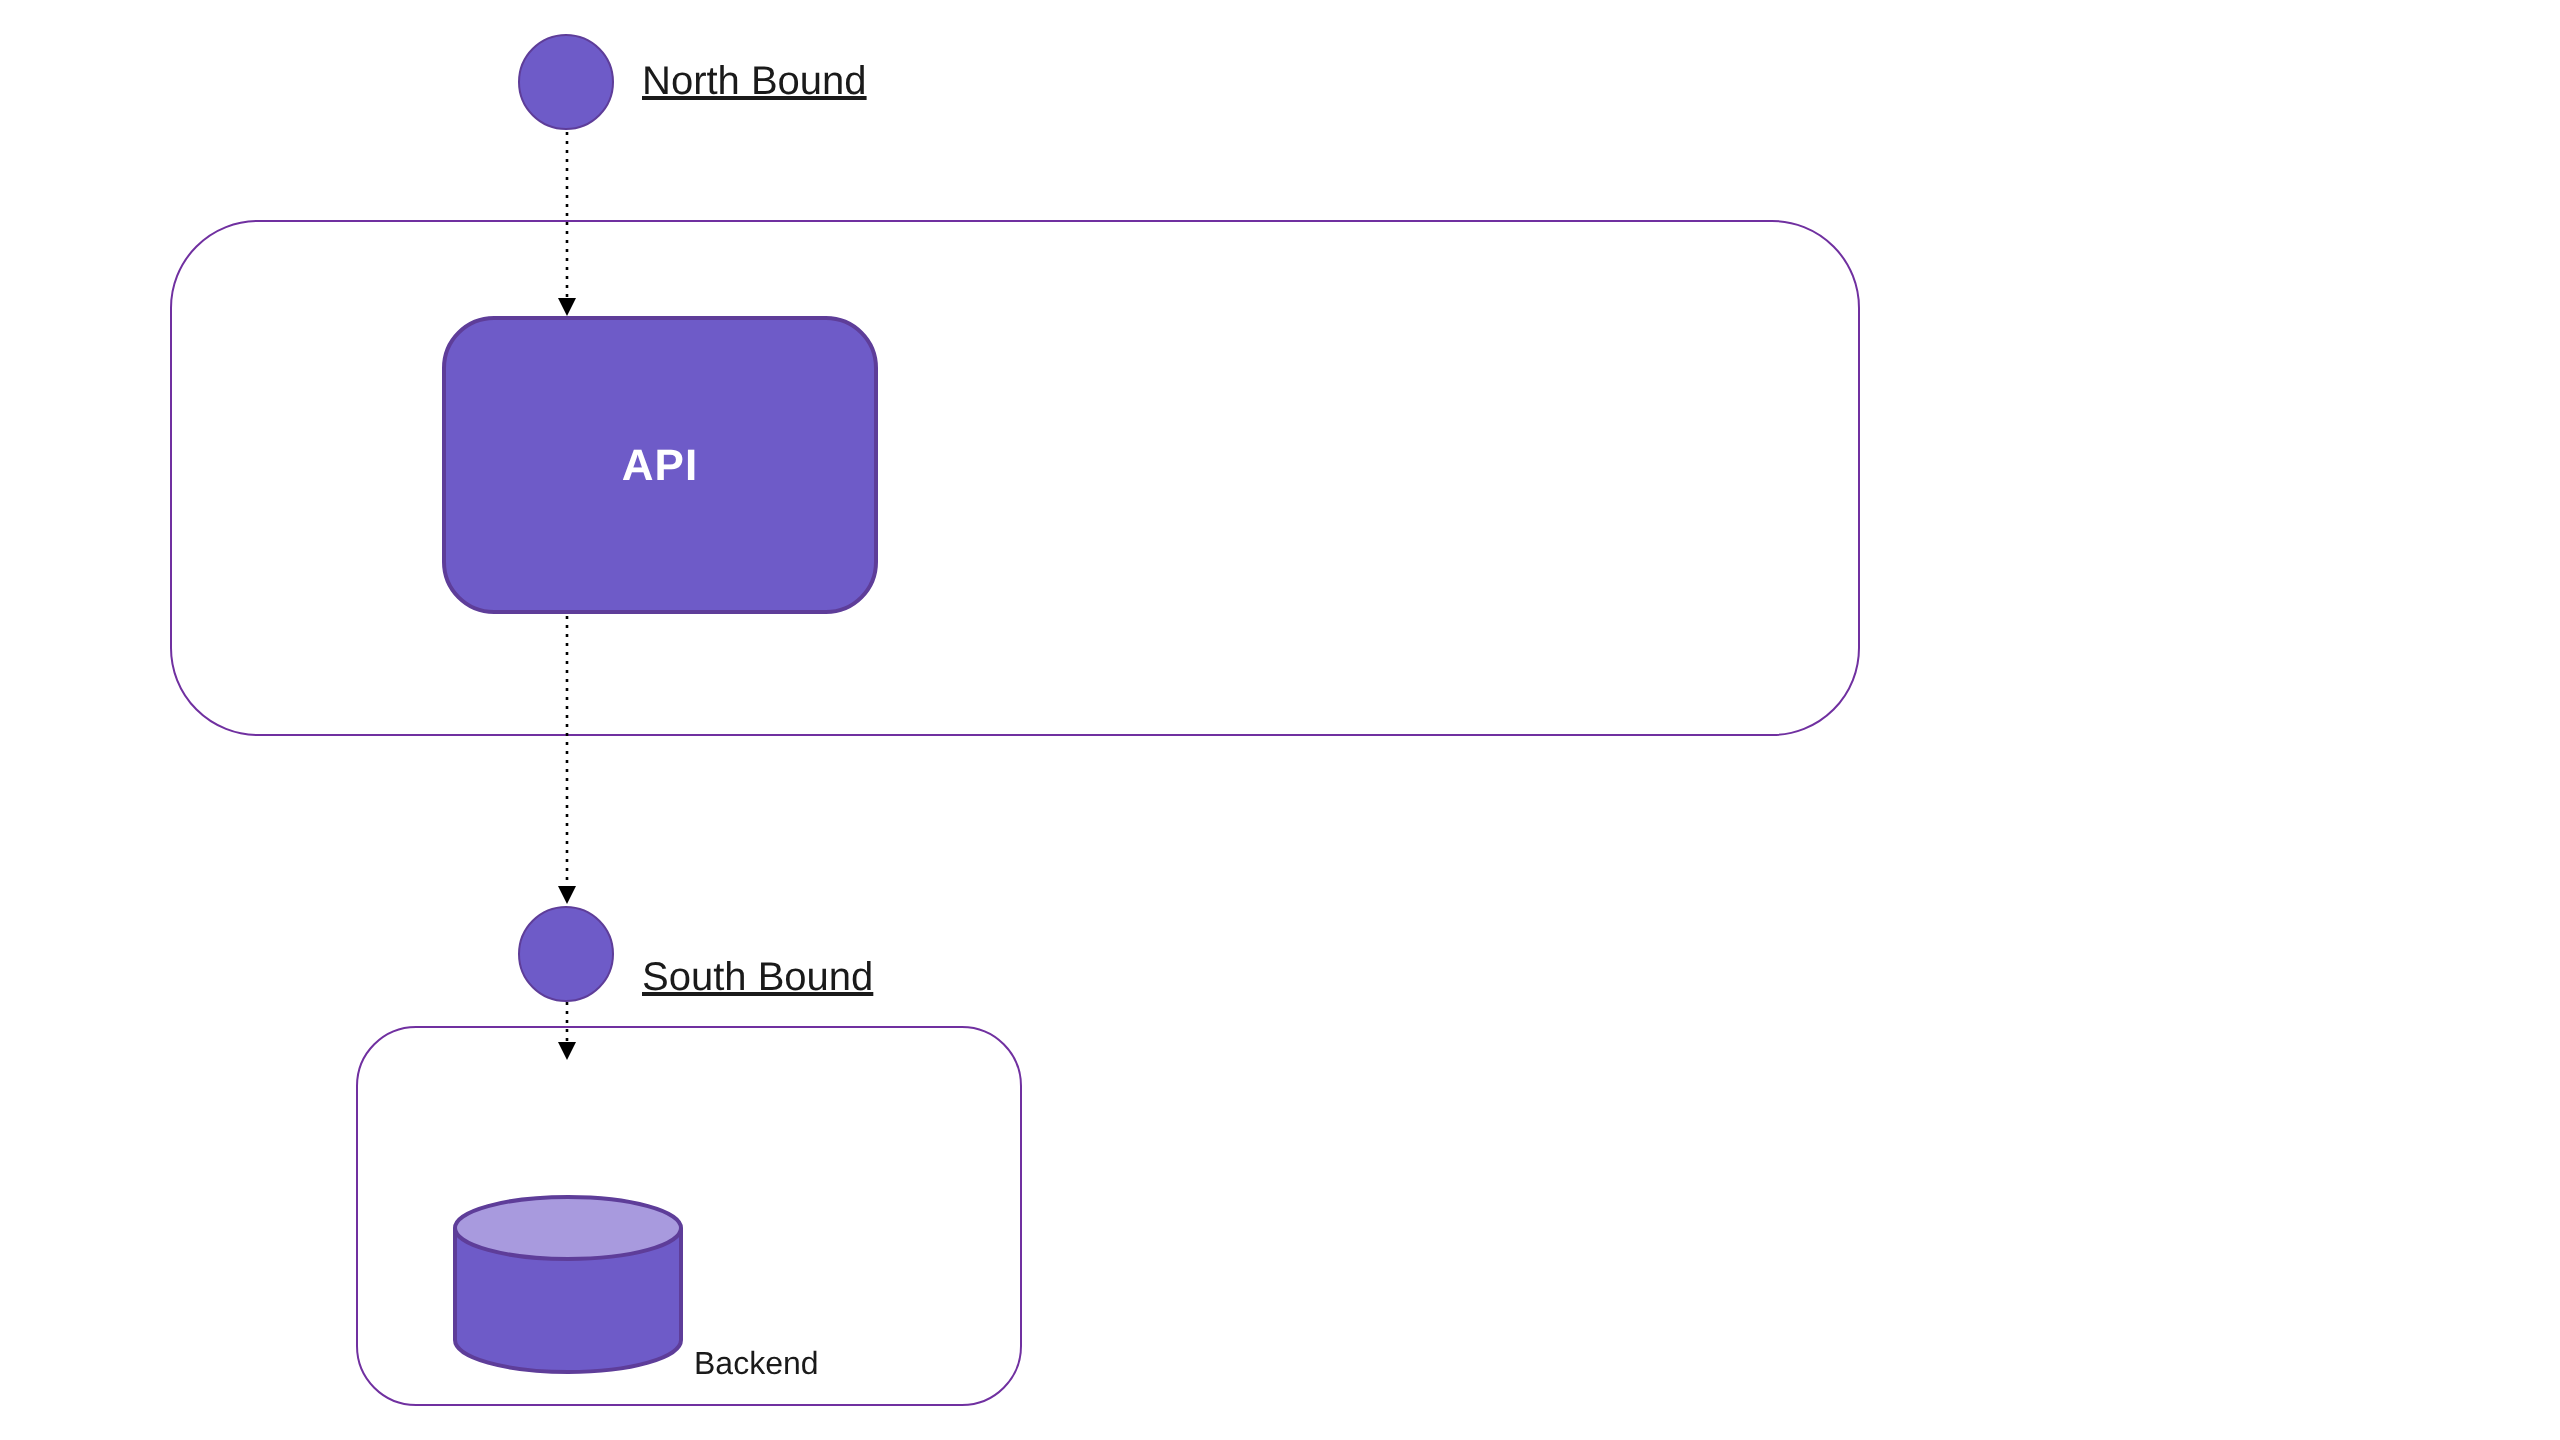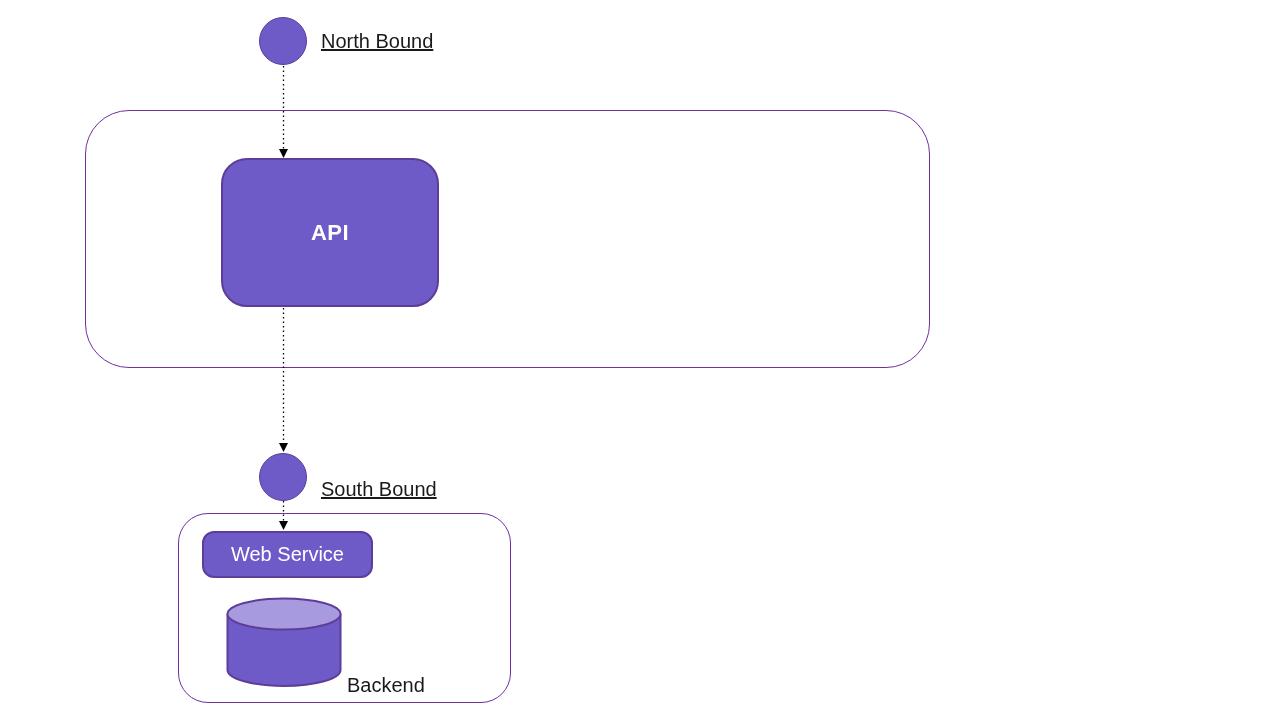--- a/index.html
+++ b/index.html
@@ -113,21 +113,21 @@
   }
   .cylinder-top {
     fill: var(--cylinder-top);
     stroke: var(--shape-border);
     stroke-width: 2;
   }
 
   .backend-label {
     left: 347px; top: 674px;
     color: var(--text-dark);
-    font-size: 20px;
+    font-size: 16px;
     white-space: nowrap;
     text-align: right;
   }
 
   
   .overlay {
     position: absolute;
     left: 0; top: 0;
     pointer-events: none;
     z-index: 5;
@@ -152,23 +152,20 @@
 
   <div class="abs api-box">
     <span class="api-box-label">API</span>
   </div>
 
   <div class="abs node-circle south"></div>
   <div class="abs node-label south">South Bound</div>
 
   <div class="abs container-box backend-container"></div>
 
-  <div class="abs web-service-box">
-    <span class="web-service-label">Web Service</span>
-  </div>
 
   <svg class="abs cylinder-svg" width="118" height="95" viewBox="0 0 118 95">
     <path class="cylinder-body" d="M 2.5 18 L 2.5 74 A 56.5 16 0 0 0 115.5 74 L 115.5 18"></path>
     <ellipse class="cylinder-top" cx="59" cy="18" rx="56.5" ry="15.5"></ellipse>
   </svg>
   <div class="abs backend-label">Backend</div>
 
   <svg class="overlay" width="1280" height="720" viewBox="0 0 1280 720">
     <line class="connector-line" x1="283.5" y1="66" x2="283.5" y2="150"></line>
     <polygon class="arrowhead" points="279,149 288,149 283.5,158"></polygon>

